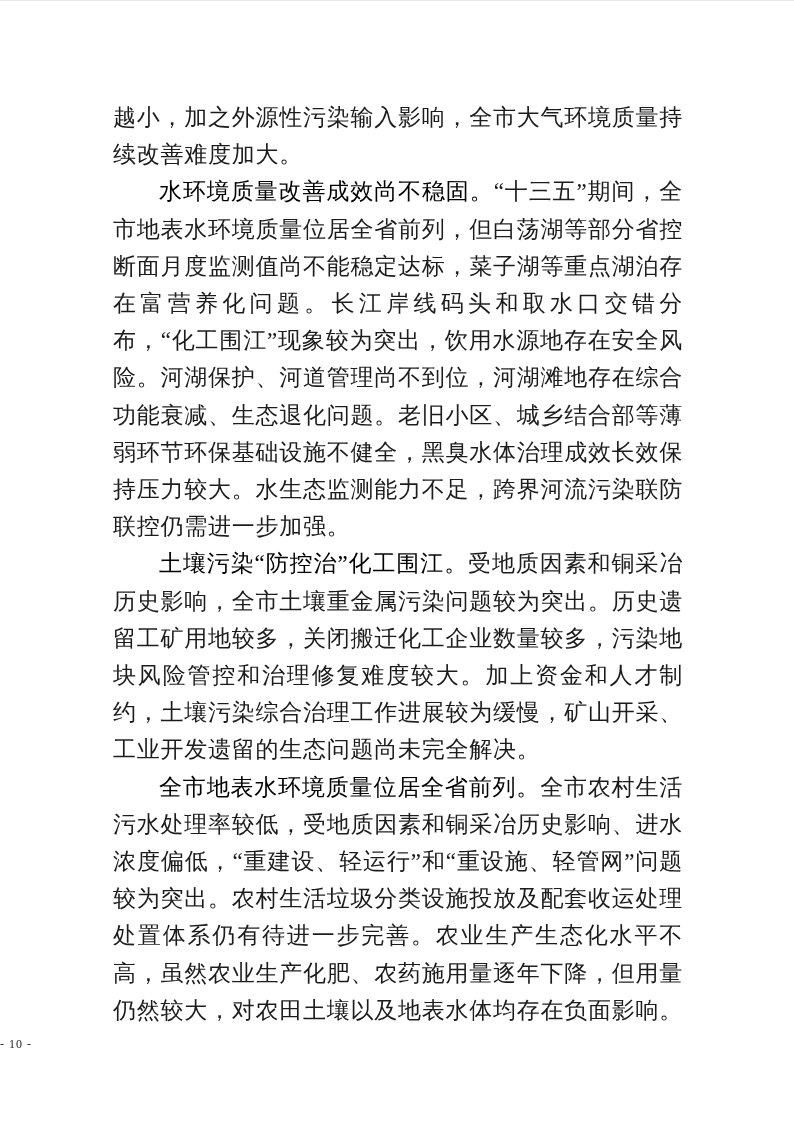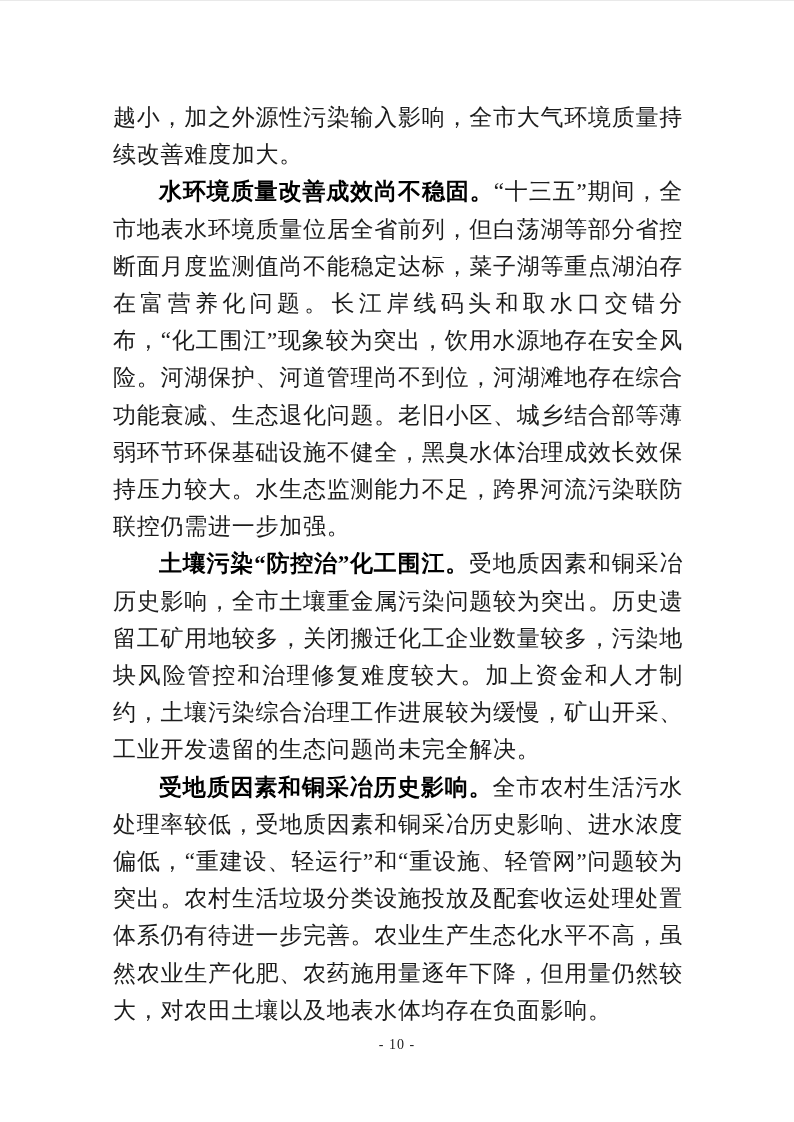--- a/index.html
+++ b/index.html
@@ -29,47 +29,47 @@
     line-height: 37.2px;
     color: #1c1c1c;
     text-align: justify;
     letter-spacing: 0.75px;
     word-break: break-all;
   }
   .para.indent {
     text-indent: 2em;
   }
   .lead {
-    font-weight: bold;
+    font-weight: normal;
     color: #000000;
   }
   .footer {
     position: absolute;
     left: 0;
     width: 794px;
     top: 1036px;
-    text-align: center;
+    text-align: left;
     font-family: "Liberation Serif", "DejaVu Serif", serif;
-    font-size: 14px;
+    font-size: 12px;
     letter-spacing: 1px;
     color: #1c1c1c;
   }
 </style>
 </head>
 <body>
 
 <div class="page">
 
   <div class="content">
 
     <p class="para"><span>越小，加之外源性污染输入影响，全市大气环境质量持续改善难度加大。</span></p>
 
     <p class="para indent"><span class="lead">水环境质量改善成效尚不稳固。</span><span>“十三五”期间，全市地表水环境质量位居全省前列，但白荡湖等部分省控断面月度监测值尚不能稳定达标，菜子湖等重点湖泊存在富营养化问题。长江岸线码头和取水口交错分布，“化工围江”现象较为突出，饮用水源地存在安全风险。河湖保护、河道管理尚不到位，河湖滩地存在综合功能衰减、生态退化问题。老旧小区、城乡结合部等薄弱环节环保基础设施不健全，黑臭水体治理成效长效保持压力较大。水生态监测能力不足，跨界河流污染联防联控仍需进一步加强。</span></p>
 
     <p class="para indent"><span class="lead">土壤污染“防控治”化工围江。</span><span>受地质因素和铜采冶历史影响，全市土壤重金属污染问题较为突出。历史遗留工矿用地较多，关闭搬迁化工企业数量较多，污染地块风险管控和治理修复难度较大。加上资金和人才制约，土壤污染综合治理工作进展较为缓慢，矿山开采、工业开发遗留的生态问题尚未完全解决。</span></p>
 
-    <p class="para indent"><span class="lead">受地质因素和铜采冶历史影响。</span><span>全市农村生活污水处理率较低，受地质因素和铜采冶历史影响、进水浓度偏低，“重建设、轻运行”和“重设施、轻管网”问题较为突出。农村生活垃圾分类设施投放及配套收运处理处置体系仍有待进一步完善。农业生产生态化水平不高，虽然农业生产化肥、农药施用量逐年下降，但用量仍然较大，对农田土壤以及地表水体均存在负面影响。</span></p>
+    <p class="para indent"><span class="lead">全市地表水环境质量位居全省前列。</span><span>全市农村生活污水处理率较低，受地质因素和铜采冶历史影响、进水浓度偏低，“重建设、轻运行”和“重设施、轻管网”问题较为突出。农村生活垃圾分类设施投放及配套收运处理处置体系仍有待进一步完善。农业生产生态化水平不高，虽然农业生产化肥、农药施用量逐年下降，但用量仍然较大，对农田土壤以及地表水体均存在负面影响。</span></p>
 
   </div>
 
   <div class="footer">- 10 -</div>
 
 </div>
 
 </body></html>

